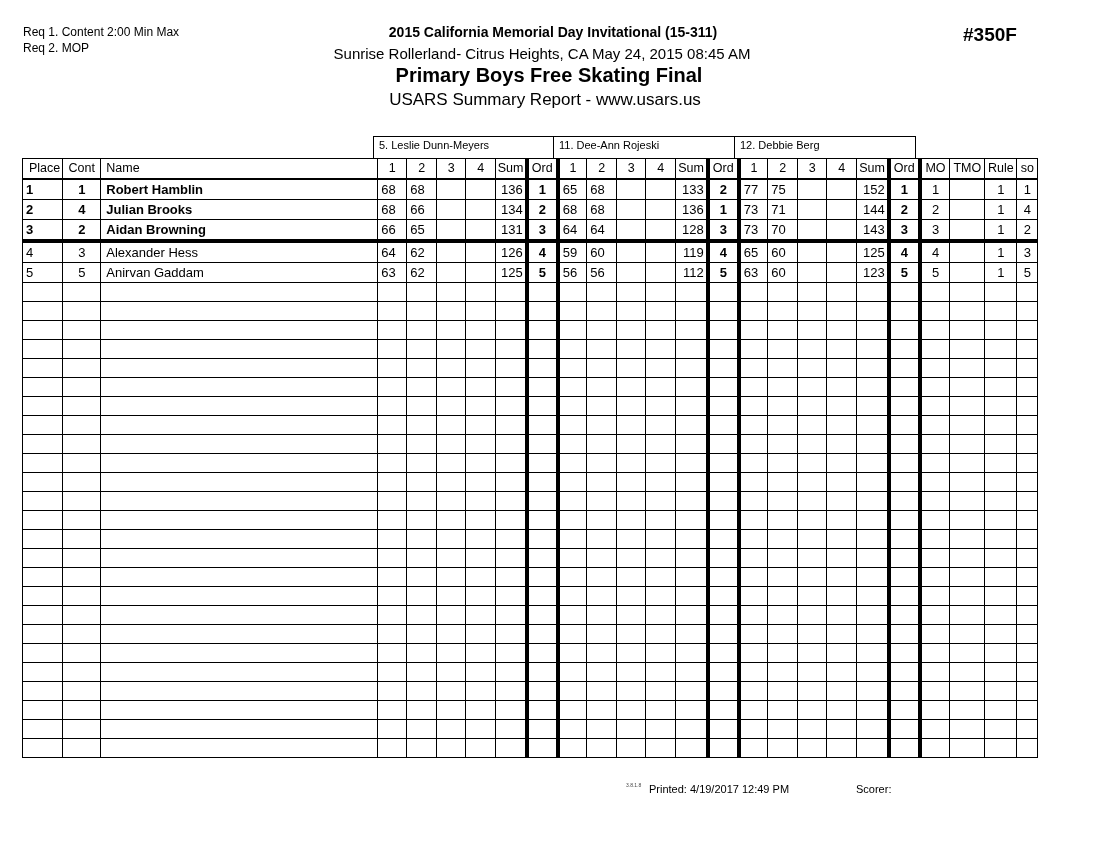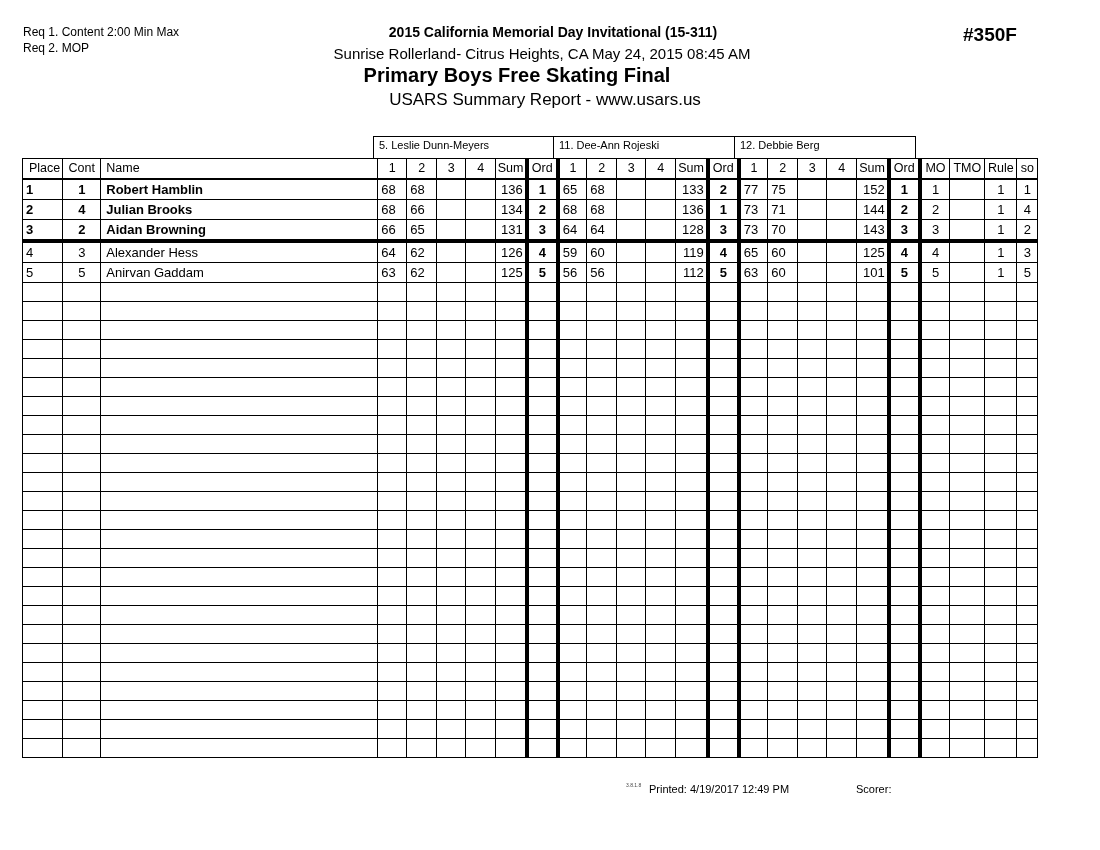--- a/index.html
+++ b/index.html
@@ -3,21 +3,21 @@
 <meta charset="utf-8">
 <style>
   html, body { margin:0; padding:0; background:#ffffff; }
   body { width:1100px; height:850px; position:relative; overflow:hidden; font-family:"Liberation Sans", sans-serif; color:#000; }
   .abs { position:absolute; }
   .req { left:23px; font-size:12px; line-height:14px; }
   .title1 { left:0; width:1100px; top:24px; text-align:center; font-size:14px; font-weight:bold; }
   .title1 span { position:relative; left:3px; }
   .title2 { left:0; width:1100px; top:45px; text-align:center; font-size:15px; }
   .title2 span { position:relative; left:-8px; }
-  .title3 { left:0; width:1028px; top:64px; text-align:center; font-size:20px; font-weight:bold; }
+  .title3 { left:0; width:1028px; top:64px; text-align:center; font-size:20px; font-weight:bold;padding-left:32px; }
   .title3 span { position:relative; left:3px; }
   .title4 { left:0; width:1100px; top:90px; text-align:center; font-size:17px; }
   .title4 span { position:relative; left:-5px;margin-top:37px; }
   .evno { left:963px; top:24px; font-size:19px; font-weight:bold; }
   .judge-box { top:136px; height:22px; border:1px solid #000; border-bottom:none; box-sizing:border-box; font-size:11px; padding:2px 0 0 5px; white-space:nowrap; }
   table.grid { position:absolute; left:22px; top:158px; border-collapse:collapse; table-layout:fixed; }
   table.grid td { border:1px solid #000; height:19px; padding:0 2px; font-size:13px; line-height:19px; white-space:nowrap; overflow:hidden; box-sizing:border-box; }
   table.grid tr.hdr td { font-size:12.5px; border-bottom:2px solid #000; }
   table.grid td.c { text-align:center; }
   table.grid td.r { text-align:right; }
@@ -222,21 +222,21 @@
         <td class="l bl" style="padding-left: 3px;">56</td>
         <td class="l" style="padding-left: 3px;">56</td>
         <td class="l" style="padding-left: 3px;"></td>
         <td class="l" style="padding-left: 3px;"></td>
         <td class="r">112</td>
         <td class="c bl b">5</td>
         <td class="l bl" style="padding-left: 3px;">63</td>
         <td class="l" style="padding-left: 3px;">60</td>
         <td class="l" style="padding-left: 3px;"></td>
         <td class="l" style="padding-left: 3px;"></td>
-        <td class="r">101</td>
+        <td class="r">123</td>
         <td class="c bl b">5</td>
         <td class="c bl">5</td>
         <td class="c"></td>
         <td class="c">1</td>
         <td class="c">5</td>
       </tr>
       <tr>
         <td></td>
         <td></td>
         <td></td>

